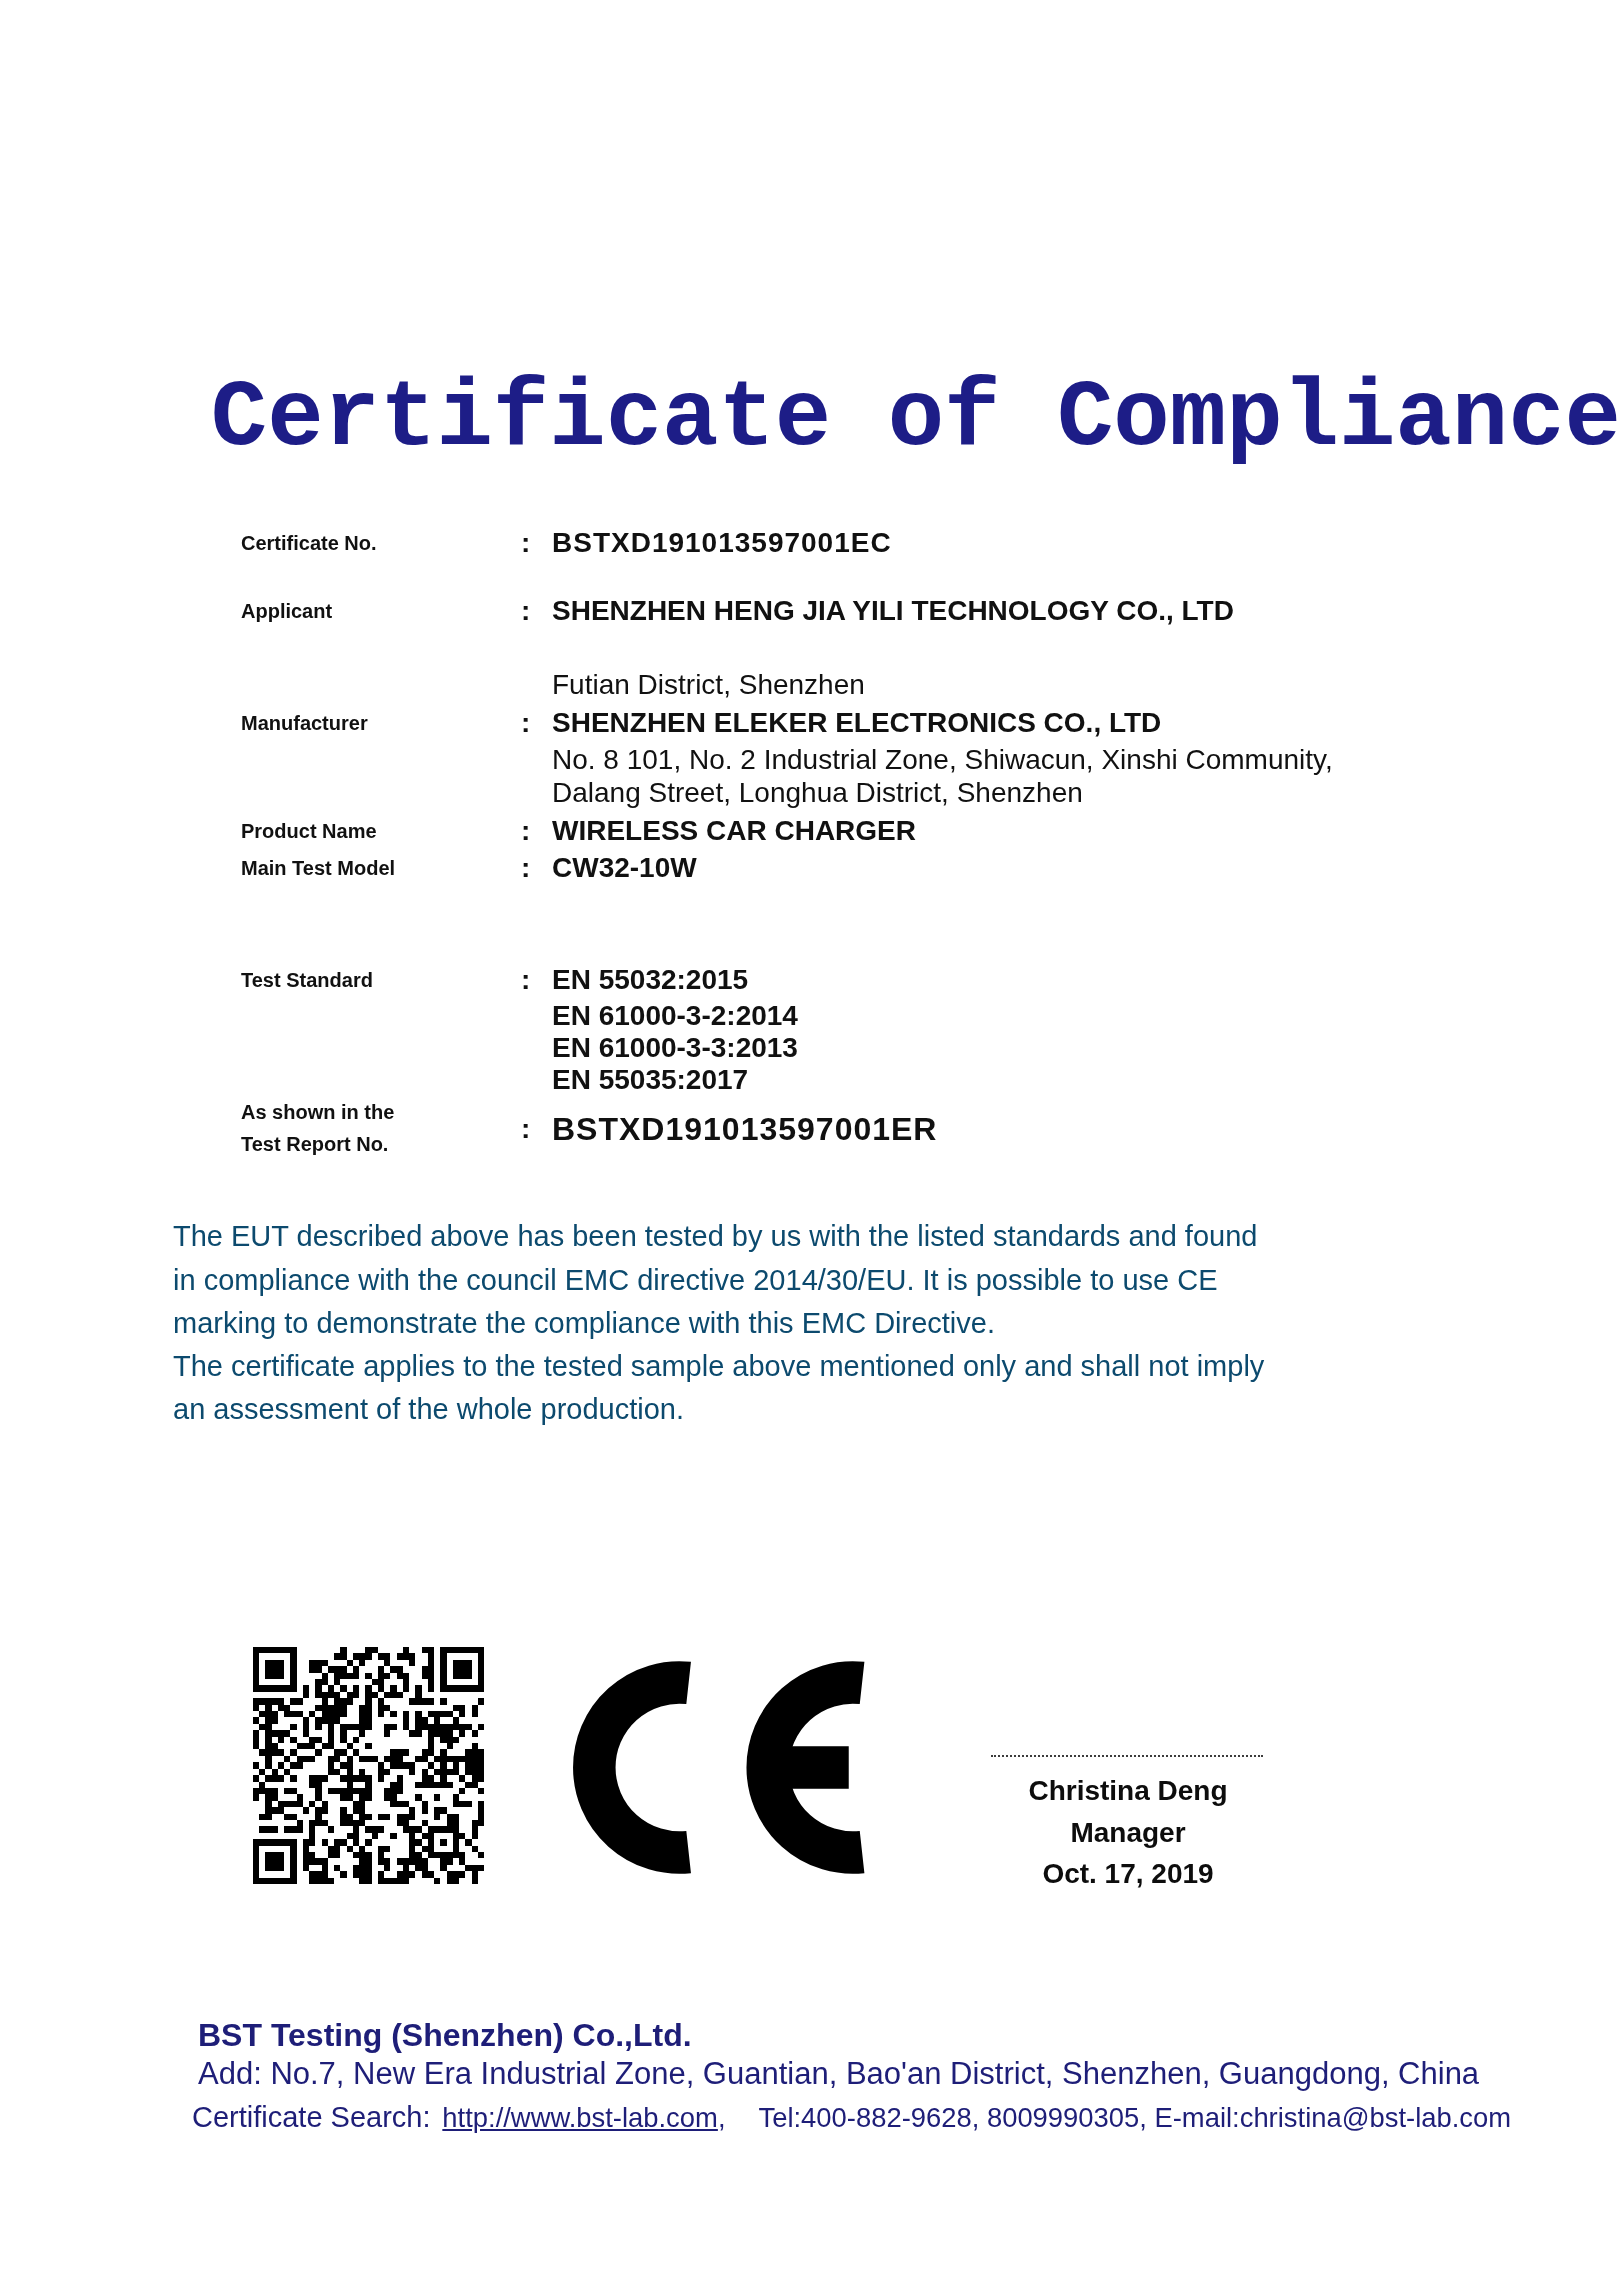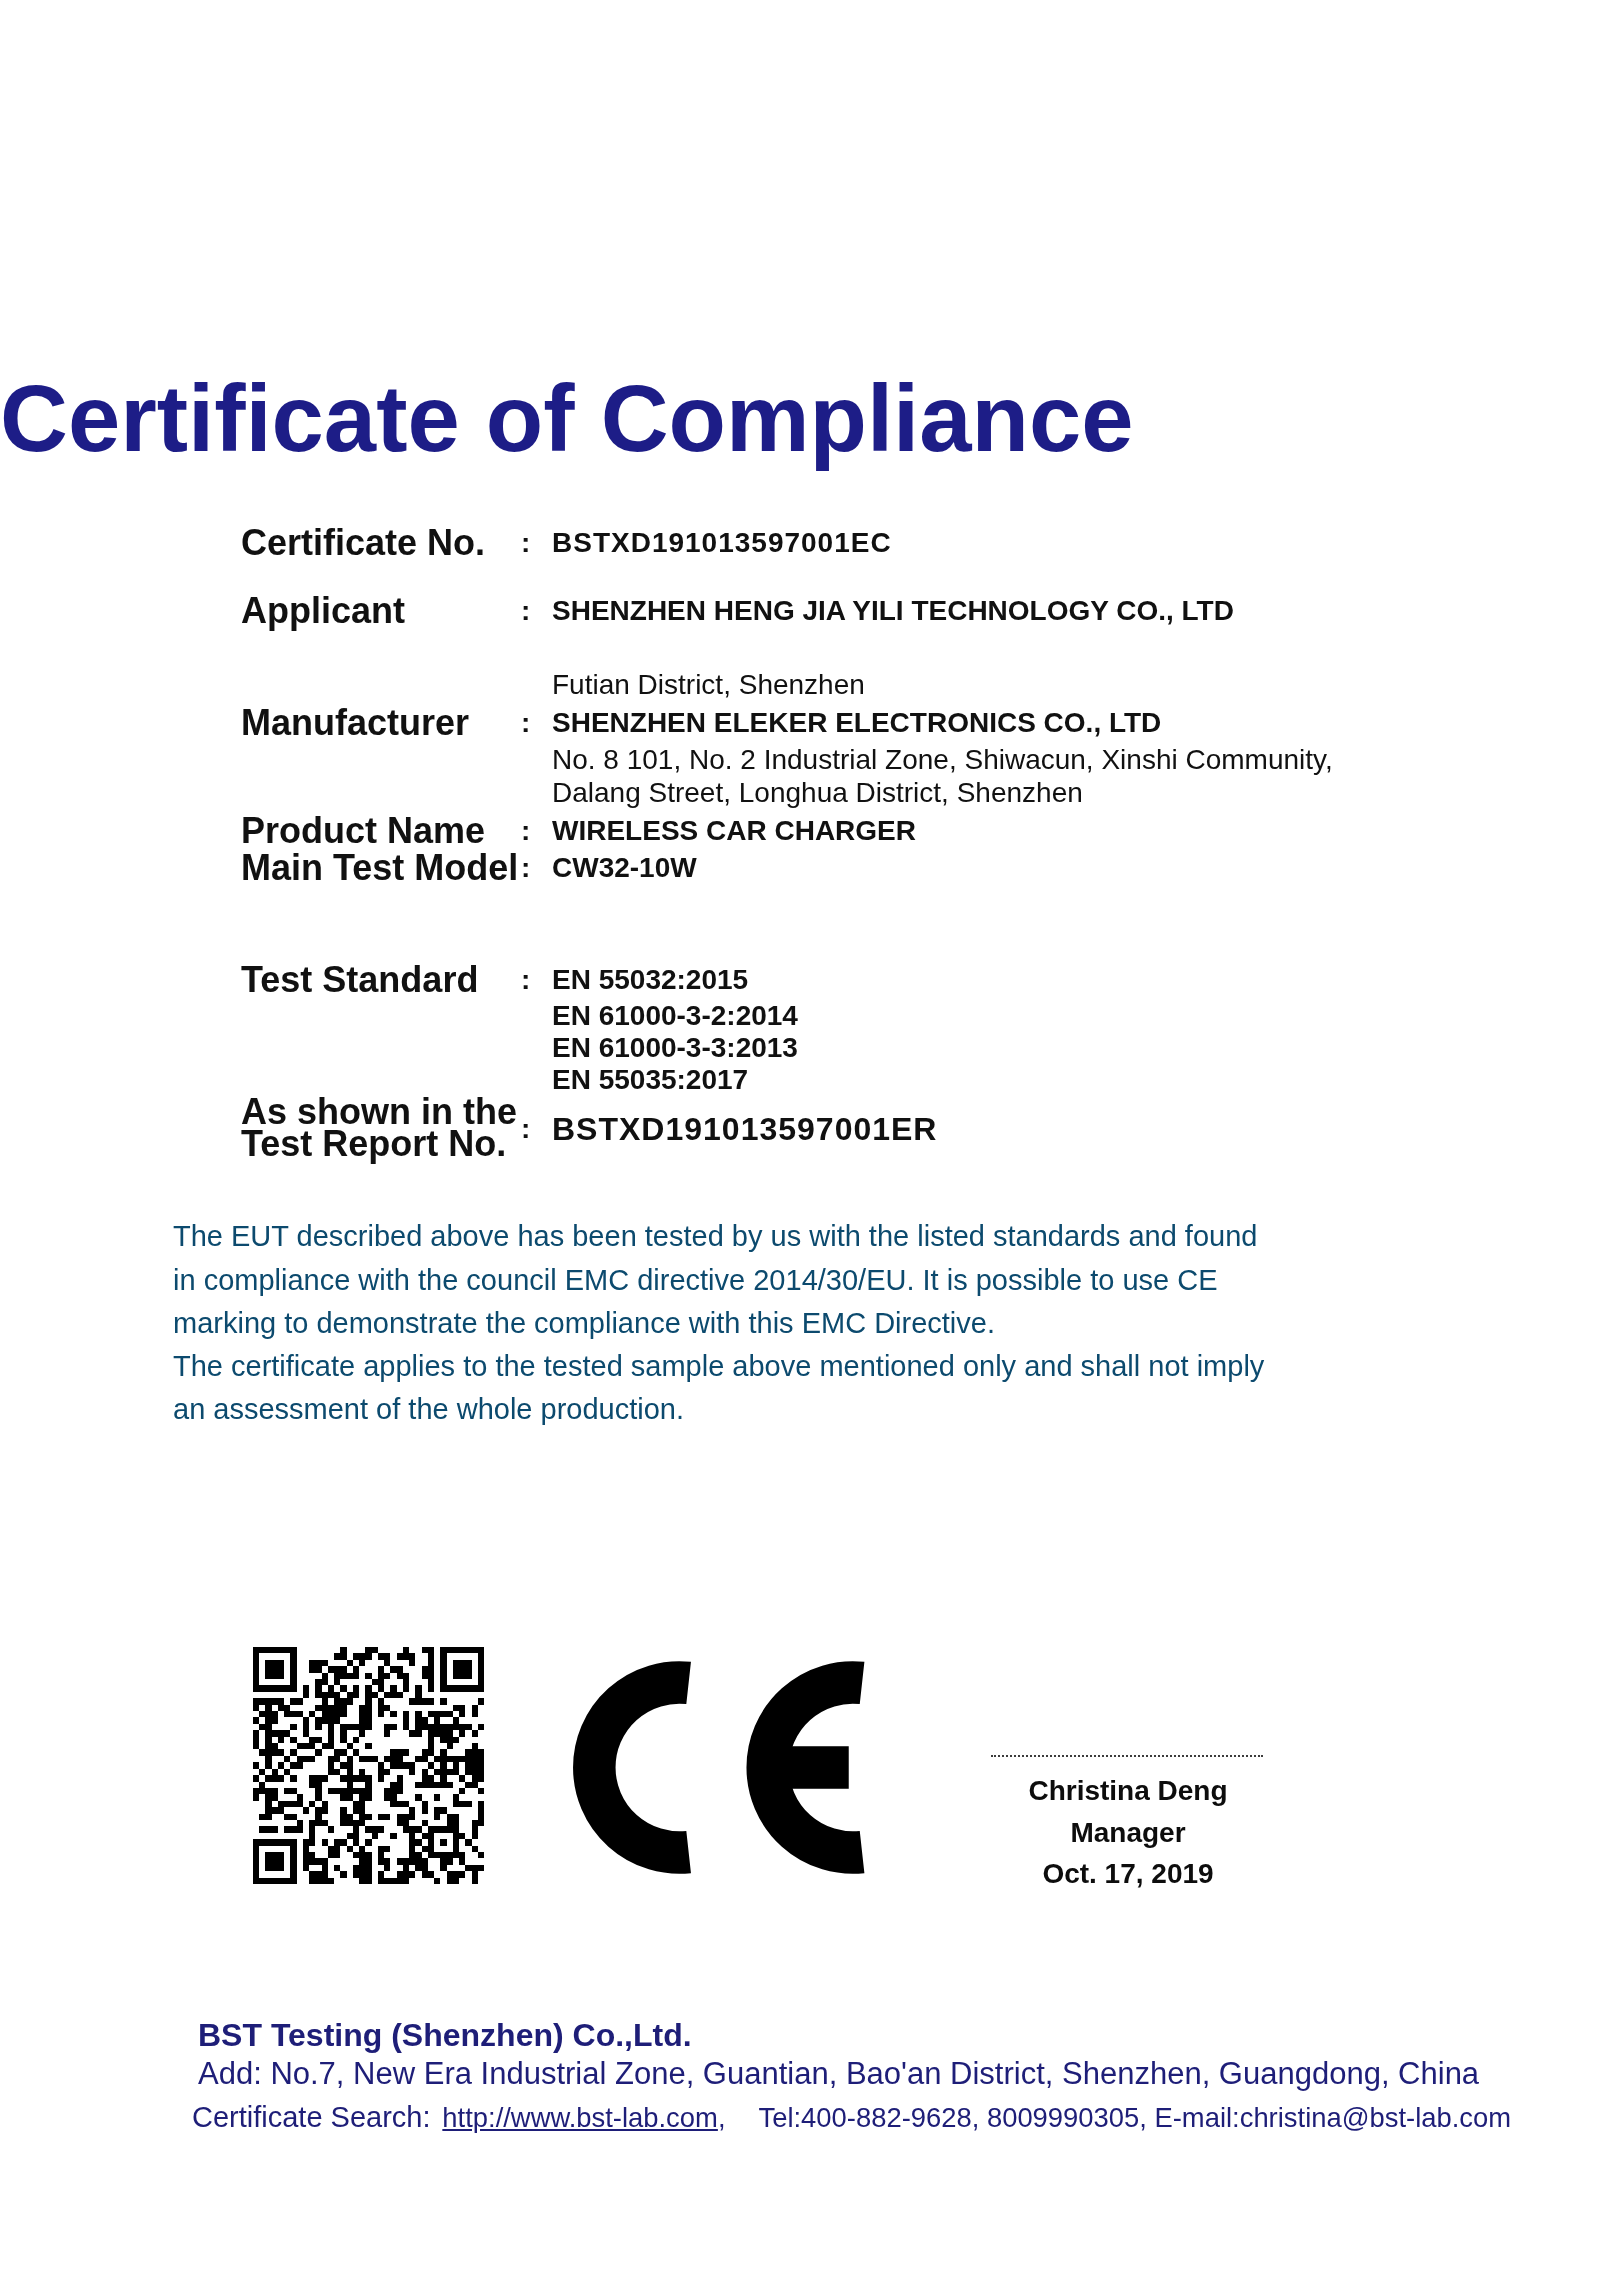--- a/index.html
+++ b/index.html
@@ -3,25 +3,25 @@
 <meta charset="utf-8">
 <style>
   html,body{margin:0;padding:0;background:#9b9b9b;}
   .page{
     position:relative;width:1621px;height:2293px;background:#ffffff;
     margin:0 auto;overflow:hidden;
     font-family:"Liberation Sans", sans-serif;color:#111;
   }
   .title{
     position:absolute;top:365px;left:0;width:100%;margin:0;
-    text-align:left;font-family:Liberation Sans, sans-serif;
+    text-align:right;font-family:Liberation Mono, monospace;
     font-weight:bold;font-size:94px;line-height:108px;color:#1d1d87;
     letter-spacing:0px;white-space:nowrap;
   }
-  .lbl{position:absolute;left:241px;font-size:36px;line-height:36px;font-weight:bold;white-space:nowrap;}
+  .lbl{position:absolute;left:241px;font-size:20px;line-height:36px;font-weight:bold;white-space:nowrap;}
   .colon{position:absolute;left:521px;font-size:28px;line-height:36px;font-weight:bold;}
   .val{position:absolute;left:552px;font-size:28px;line-height:36px;font-weight:bold;white-space:nowrap;}
   .val.reg{font-weight:normal;}
   .val.big{font-size:32px;line-height:39px;letter-spacing:1px;}
   .body-line{position:absolute;left:173px;width:1372px;font-size:29px;line-height:43px;color:#0c4a6e;white-space:nowrap;}
   .qr{position:absolute;left:253px;top:1647px;}
   .ce{position:absolute;left:573px;top:1661px;}
   .dotline{position:absolute;left:991px;top:1739px;width:272px;height:15.7px;border-bottom:2.9px dotted #3c3c3c;}
   .sig{position:absolute;left:981px;width:294px;text-align:center;font-size:28px;line-height:35px;font-weight:bold;color:#0d0d0d;white-space:nowrap;}
   .f-company{position:absolute;left:198px;top:2016px;font-size:32px;line-height:39px;font-weight:bold;color:#1e1e78;white-space:nowrap;text-align:right;}

